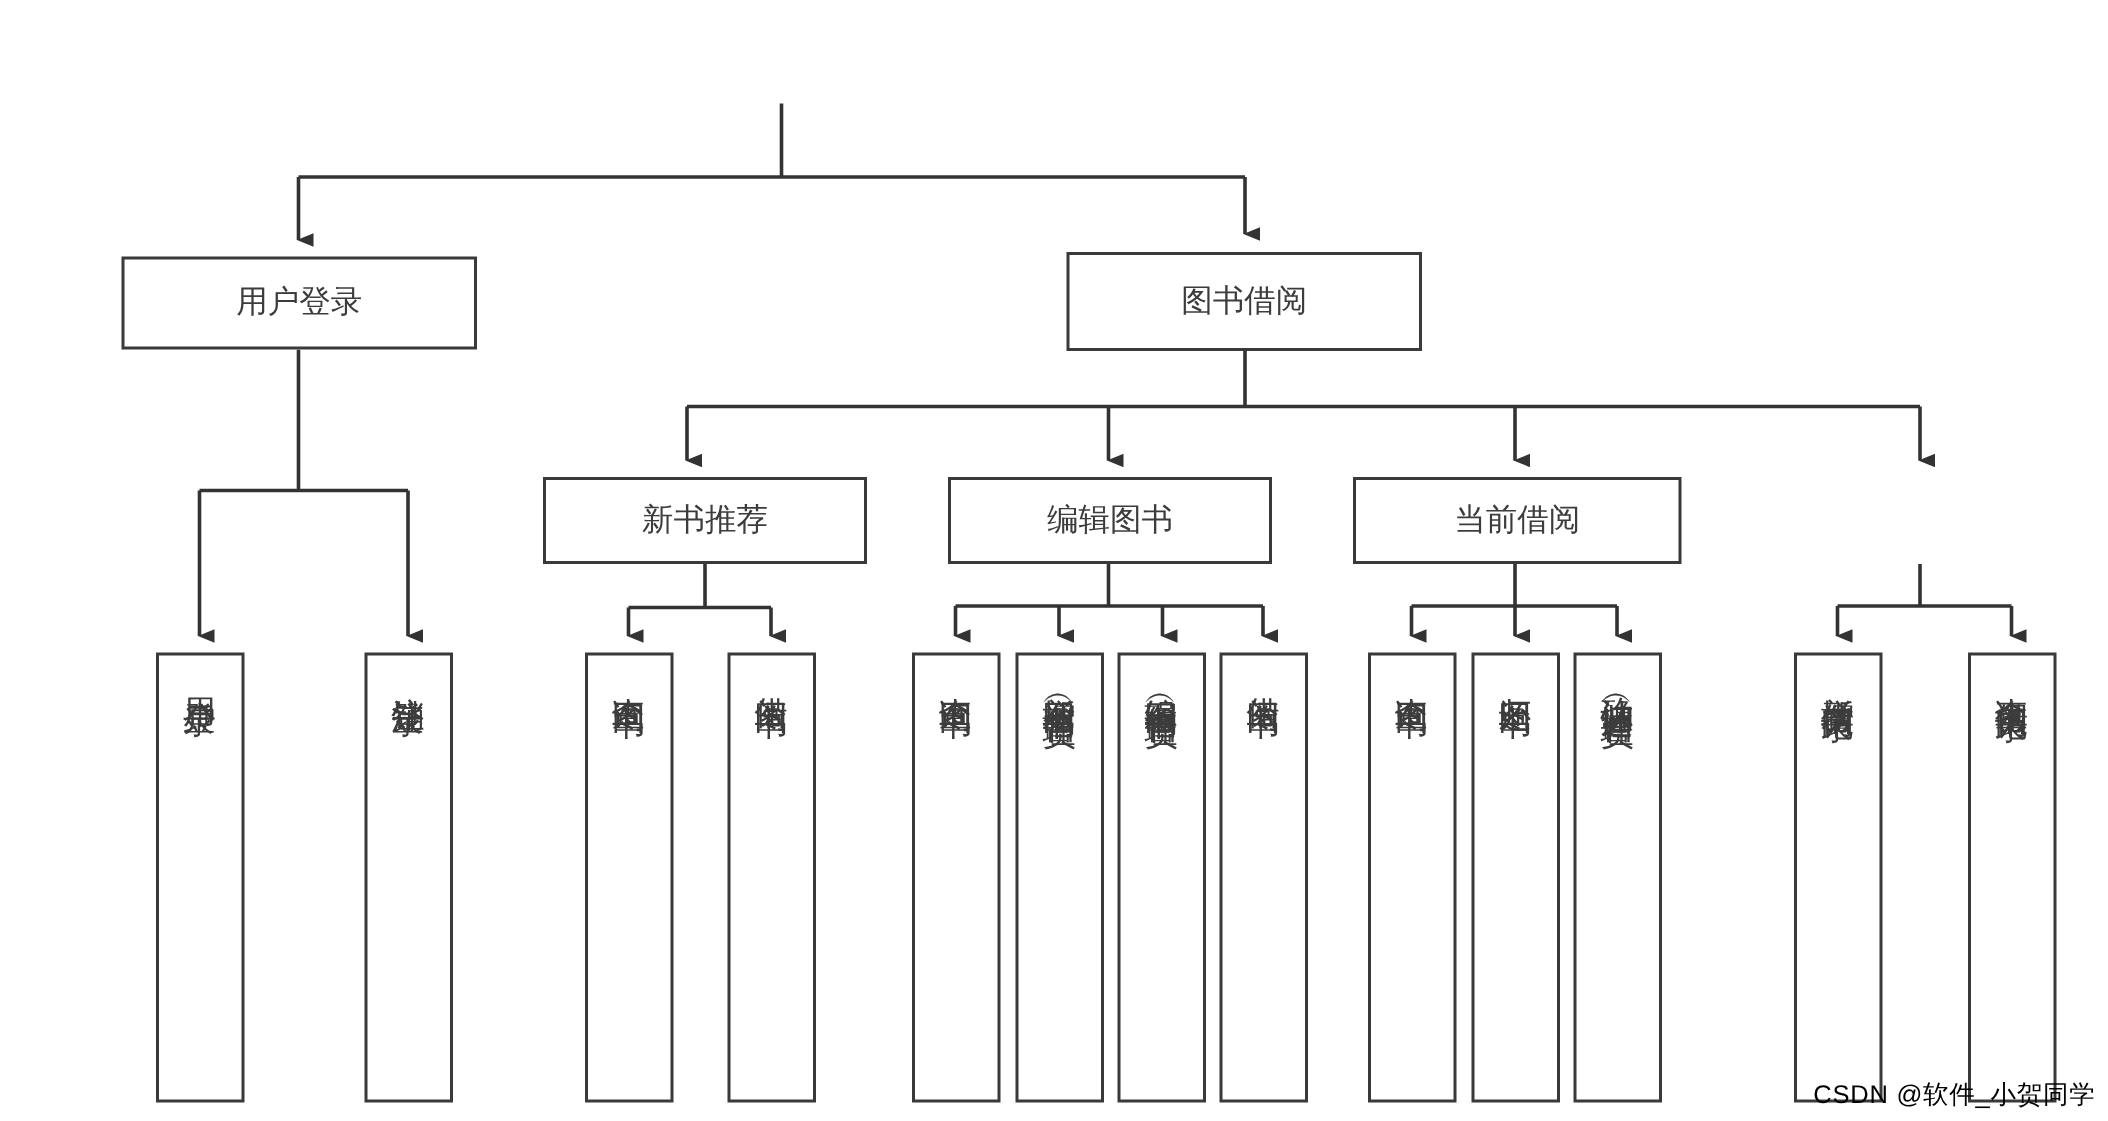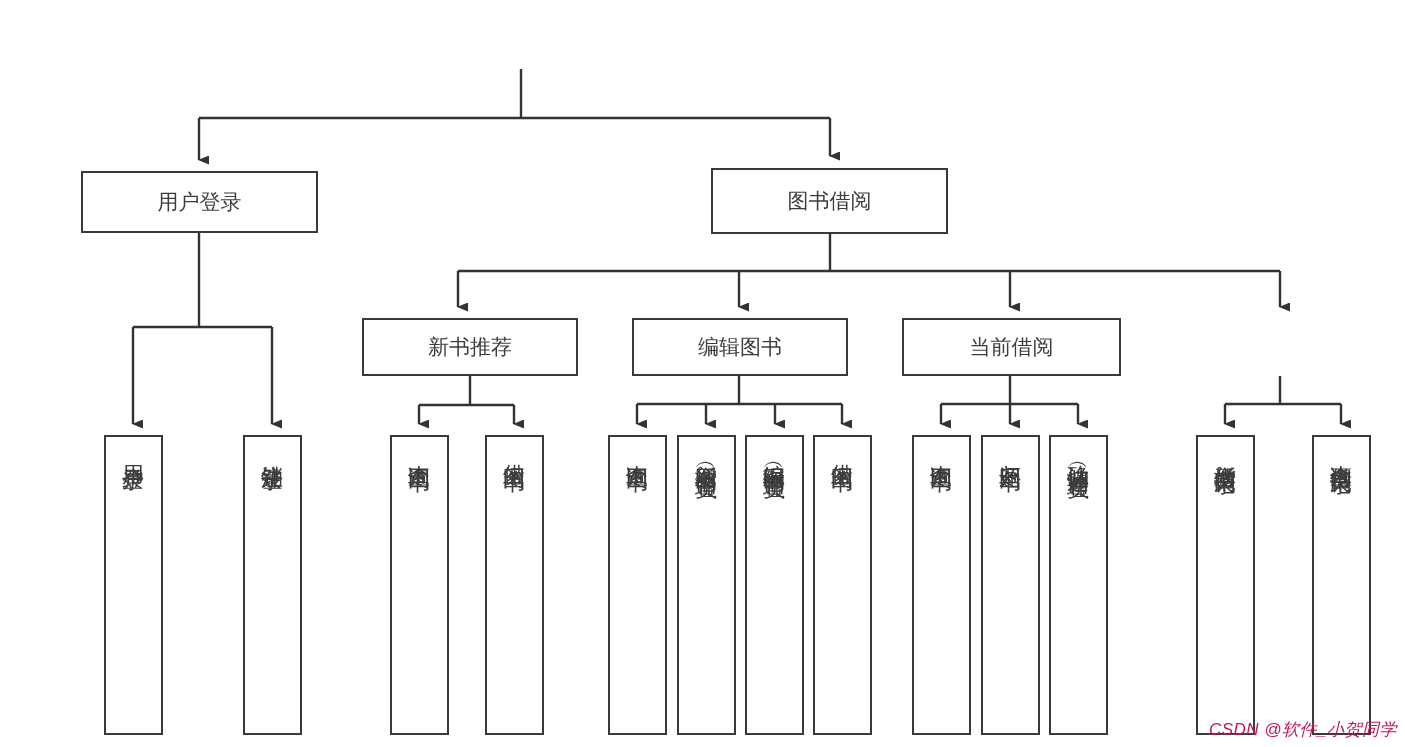--- a/index.html
+++ b/index.html
@@ -7,22 +7,22 @@
        font-family:"Liberation Sans","DejaVu Sans",sans-serif;}
   #stage{position:relative;width:1405px;height:747px;background:#fff;}
   svg#wires{position:absolute;left:0;top:0;width:1405px;height:747px;}
   .node{position:absolute;box-sizing:border-box;background:#ffffff;
         border:2px solid #3a3a3a;display:flex;align-items:center;
         justify-content:center;}
   .node .lbl{color:#3c3c3c;font-size:21px;line-height:1.18;white-space:nowrap;}
   .node.vert{padding:10px 2px;align-items:flex-start;justify-content:center;}
   .node.vert .lbl{writing-mode:vertical-rl;text-orientation:upright;
         font-size:22px;letter-spacing:2px;white-space:nowrap;line-height:1.05;}
-  #watermark{position:absolute;right:8px;bottom:6px;color:#be185d;
-        font-size:17px;letter-spacing:.5px;user-select:none;font-style:italic;}
+  #watermark{position:absolute;right:8px;bottom:6px;color:#000000;
+        font-size:17px;letter-spacing:.5px;user-select:none;}
 </style>
 </head>
 <body>
 
 <div id="stage">
 
   <svg id="wires" viewBox="0 0 1405 747" xmlns="http://www.w3.org/2000/svg">
     <defs>
       <marker id="arw" markerWidth="9" markerHeight="11" refX="4.5" refY="10" orient="auto" markerUnits="userSpaceOnUse">
         <path d="M0,0 L9,0 L4.5,11 Z" fill="#333333"></path>

